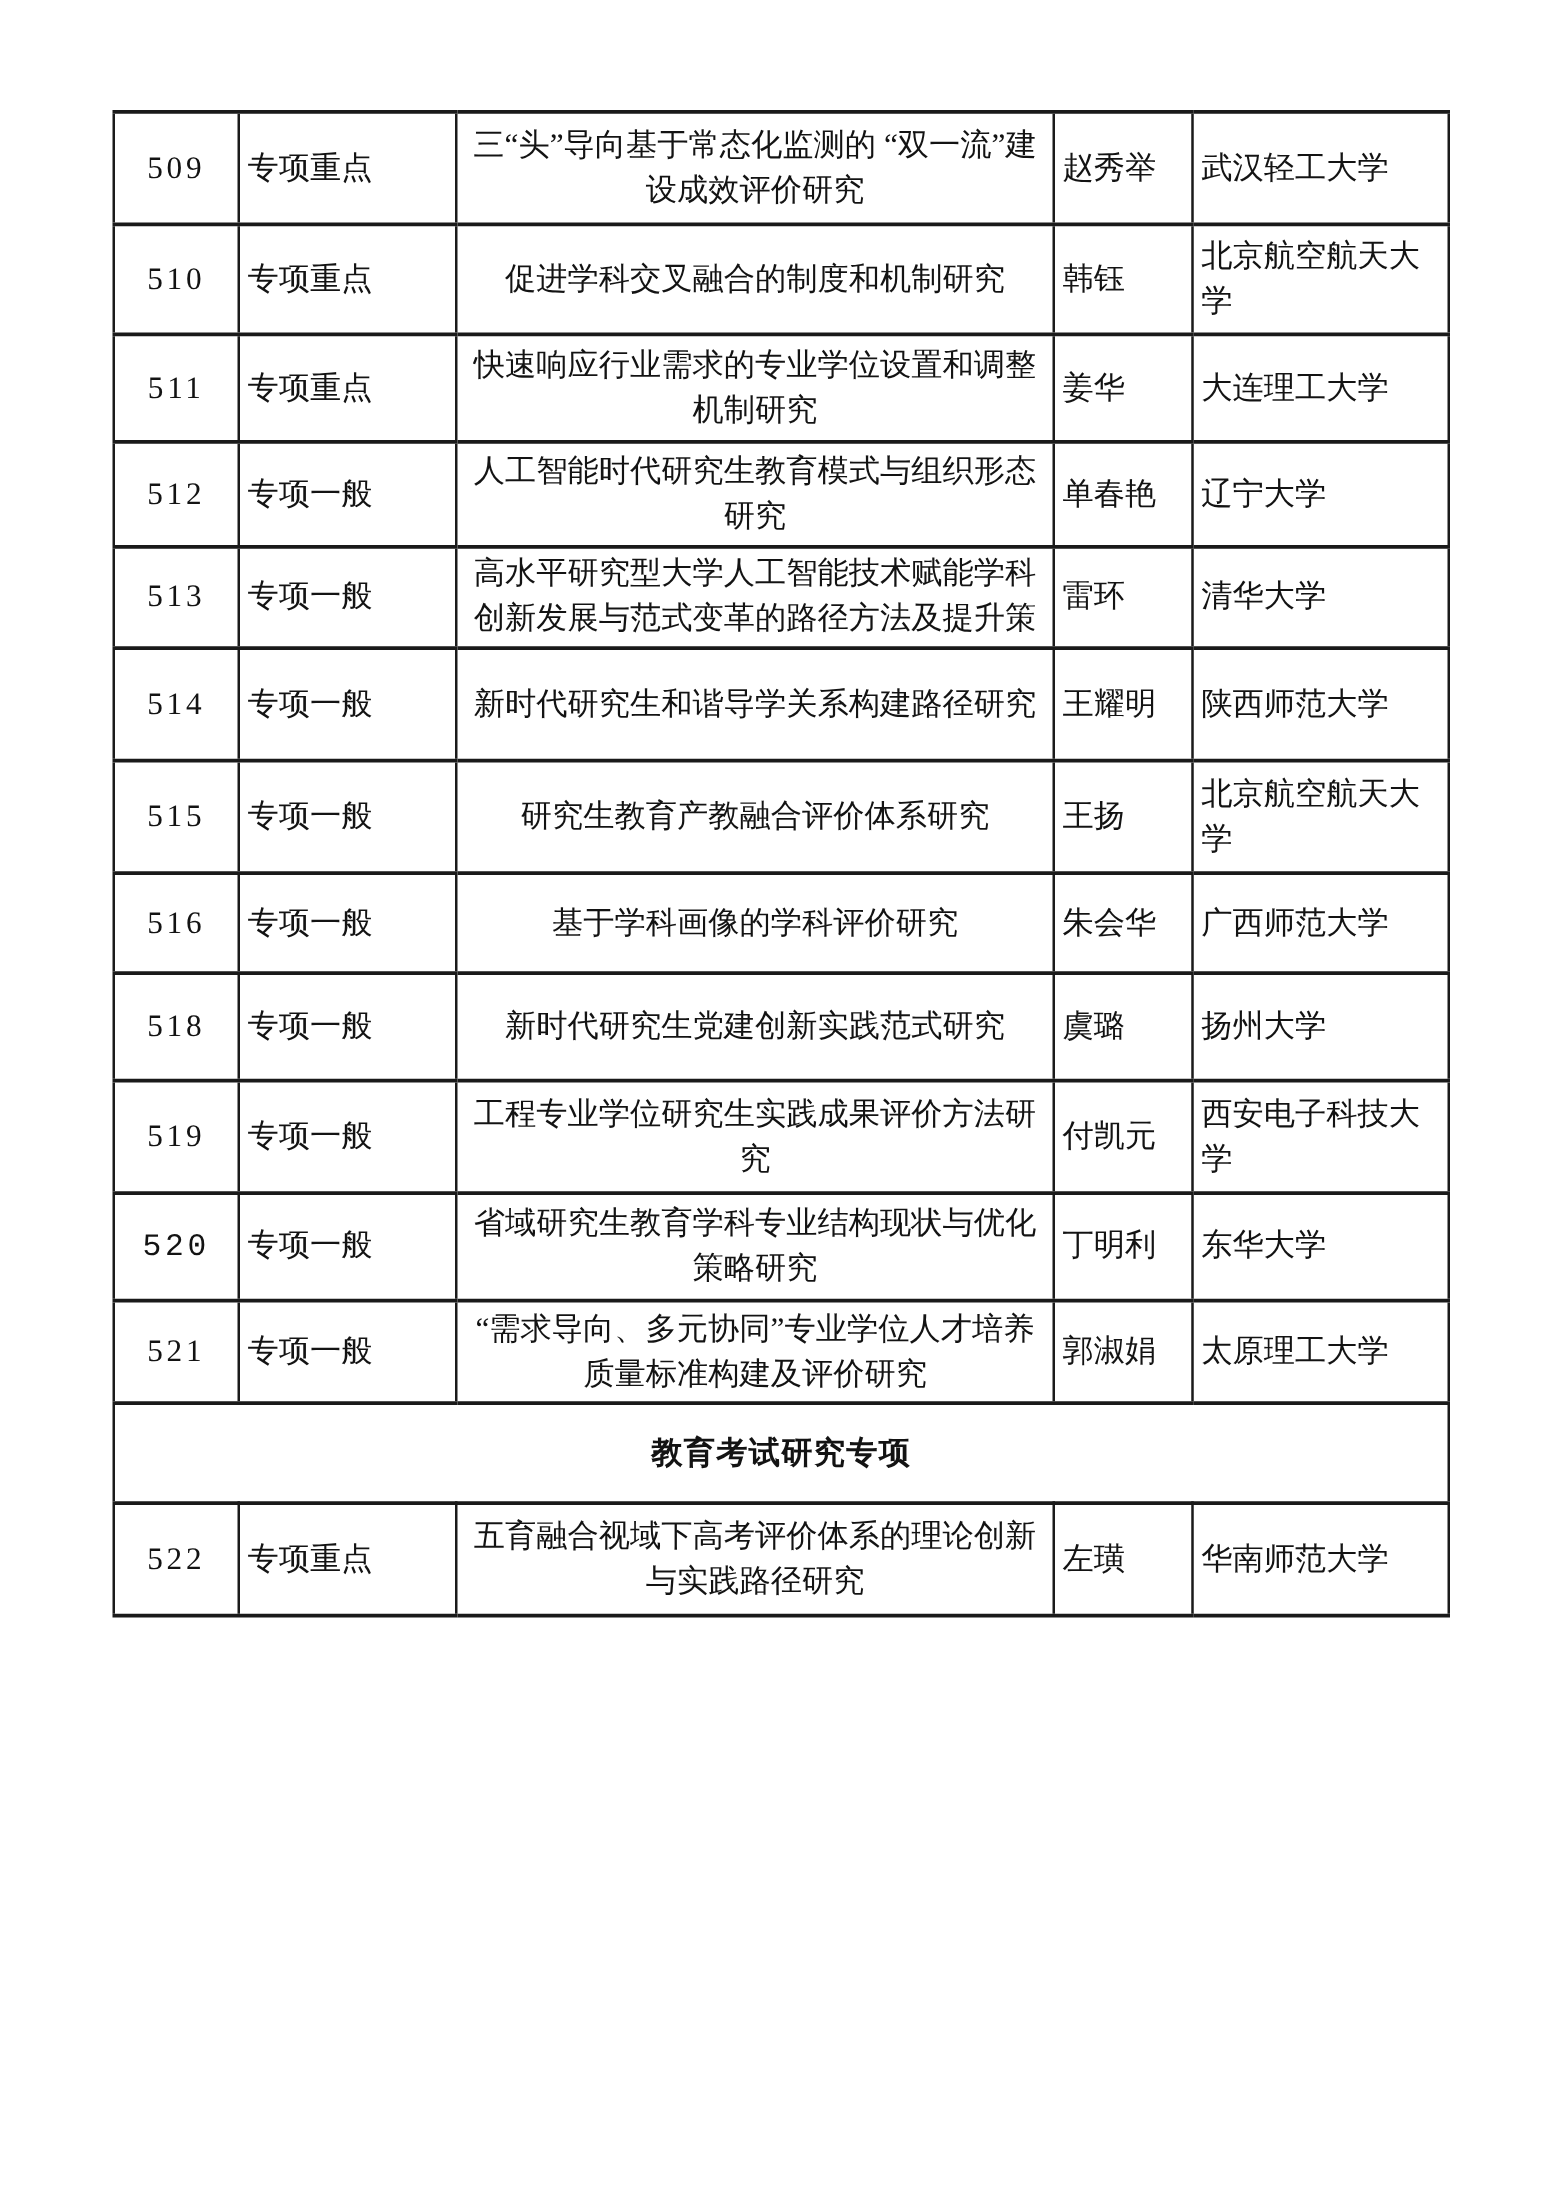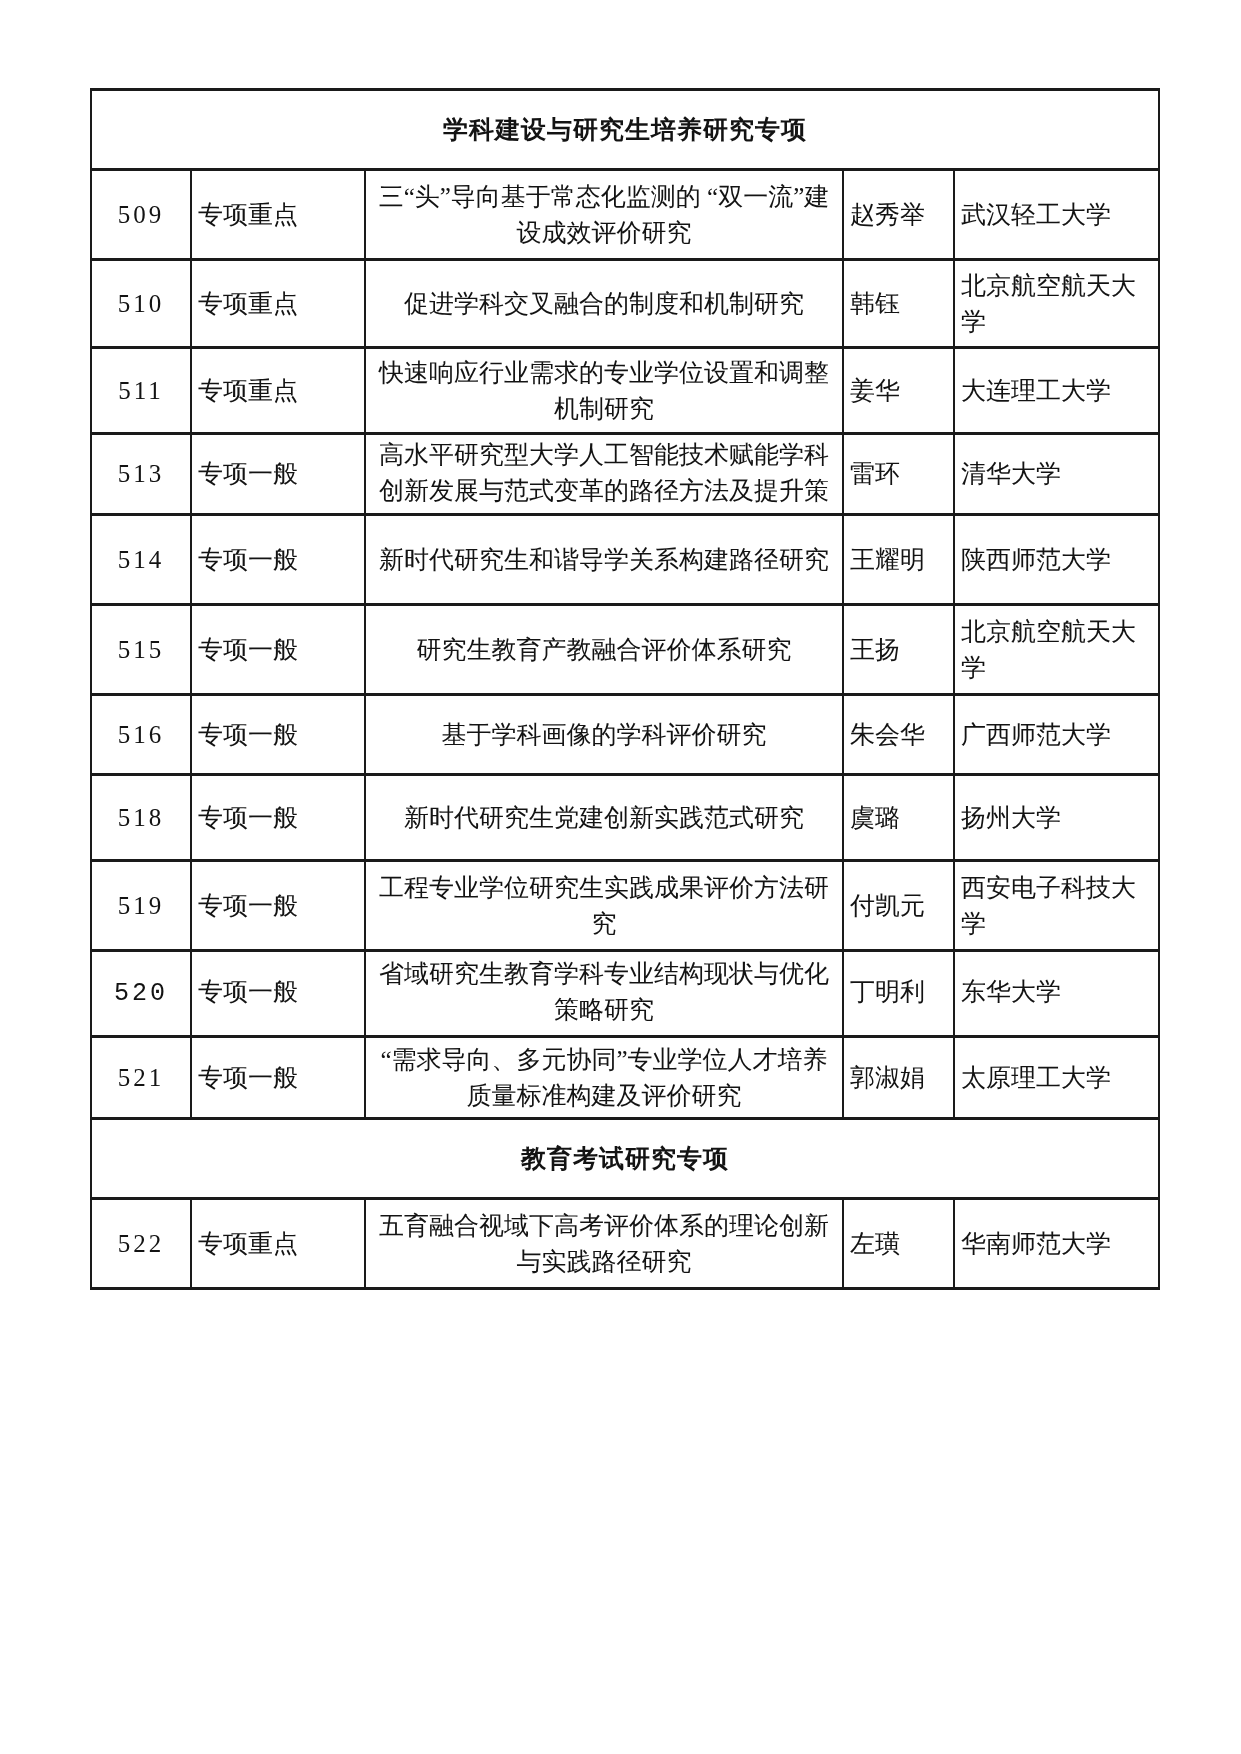--- a/index.html
+++ b/index.html
@@ -82,23 +82,20 @@
 <div class="page">
   <table class="projects">
     <colgroup>
       <col style="width:100px">
       <col style="width:174px">
       <col style="width:478px">
       <col style="width:111px">
       <col style="width:205px">
     </colgroup>
     <tbody>
-        <tr style="height: 80px;">
-          <td colspan="5" class="section-header">学科建设与研究生培养研究专项</td>
-        </tr>
         <tr style="height: 90px;">
           <td class="cell-no">
             <div class="cellwrap">509</div>
           </td>
           <td class="cell-category">
             <div class="cellwrap">专项重点</div>
           </td>
           <td class="cell-title">
             <div class="cellwrap">三“头”导向基于常态化监测的 “双一流”建设成效评价研究</div>
           </td>
@@ -134,20 +131,37 @@
             <div class="cellwrap">专项重点</div>
           </td>
           <td class="cell-title">
             <div class="cellwrap">快速响应行业需求的专业学位设置和调整机制研究</div>
           </td>
           <td class="cell-leader">
             <div class="cellwrap">姜华</div>
           </td>
           <td class="cell-institution">
             <div class="cellwrap">大连理工大学</div>
+          </td>
+        </tr>
+        <tr style="height: 84px;">
+          <td class="cell-no">
+            <div class="cellwrap">512</div>
+          </td>
+          <td class="cell-category">
+            <div class="cellwrap">专项一般</div>
+          </td>
+          <td class="cell-title">
+            <div class="cellwrap">人工智能时代研究生教育模式与组织形态研究</div>
+          </td>
+          <td class="cell-leader">
+            <div class="cellwrap">单春艳</div>
+          </td>
+          <td class="cell-institution">
+            <div class="cellwrap">辽宁大学</div>
           </td>
         </tr>
         <tr style="height: 80px;">
           <td class="cell-no">
             <div class="cellwrap">513</div>
           </td>
           <td class="cell-category">
             <div class="cellwrap">专项一般</div>
           </td>
           <td class="cell-title">

